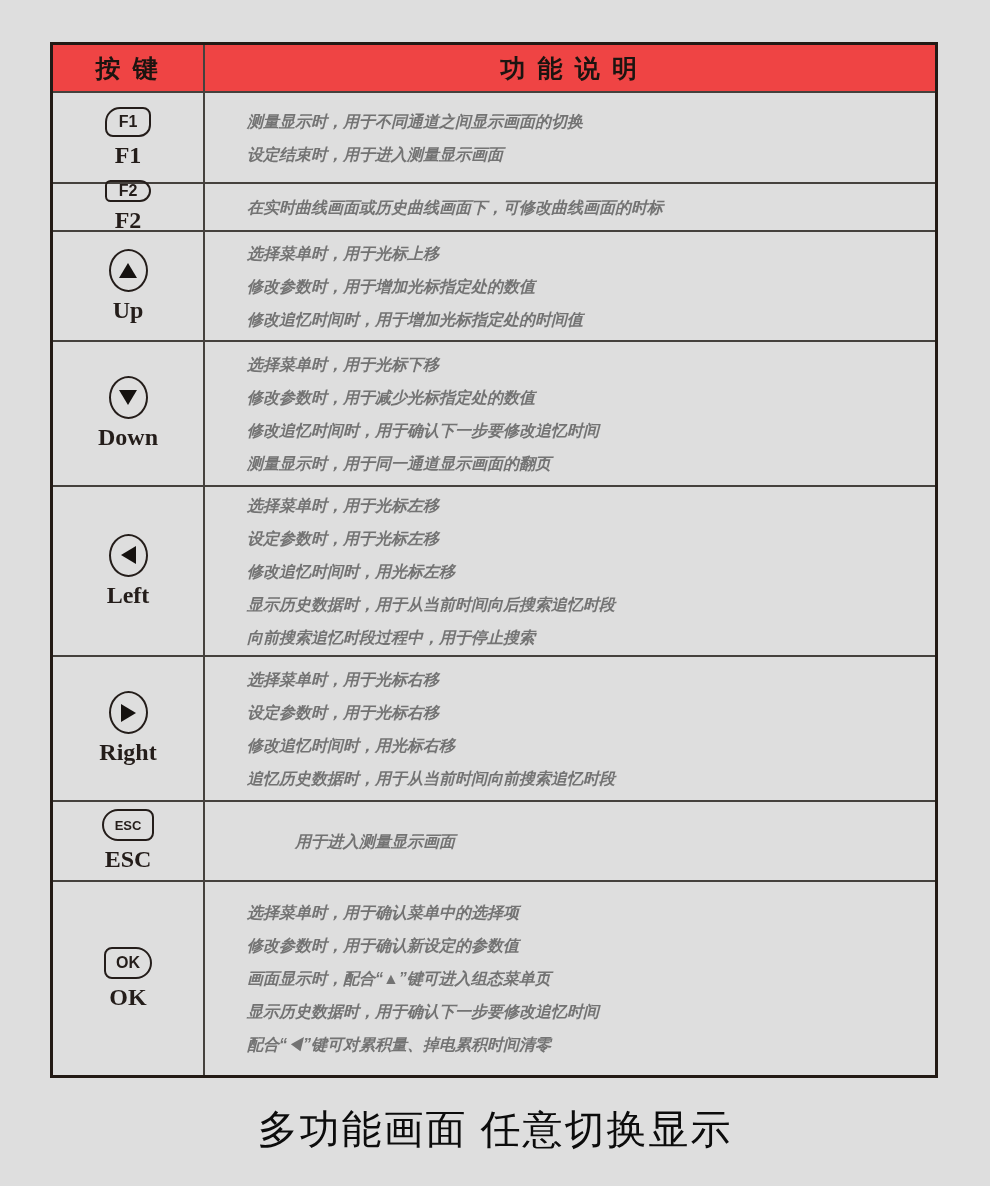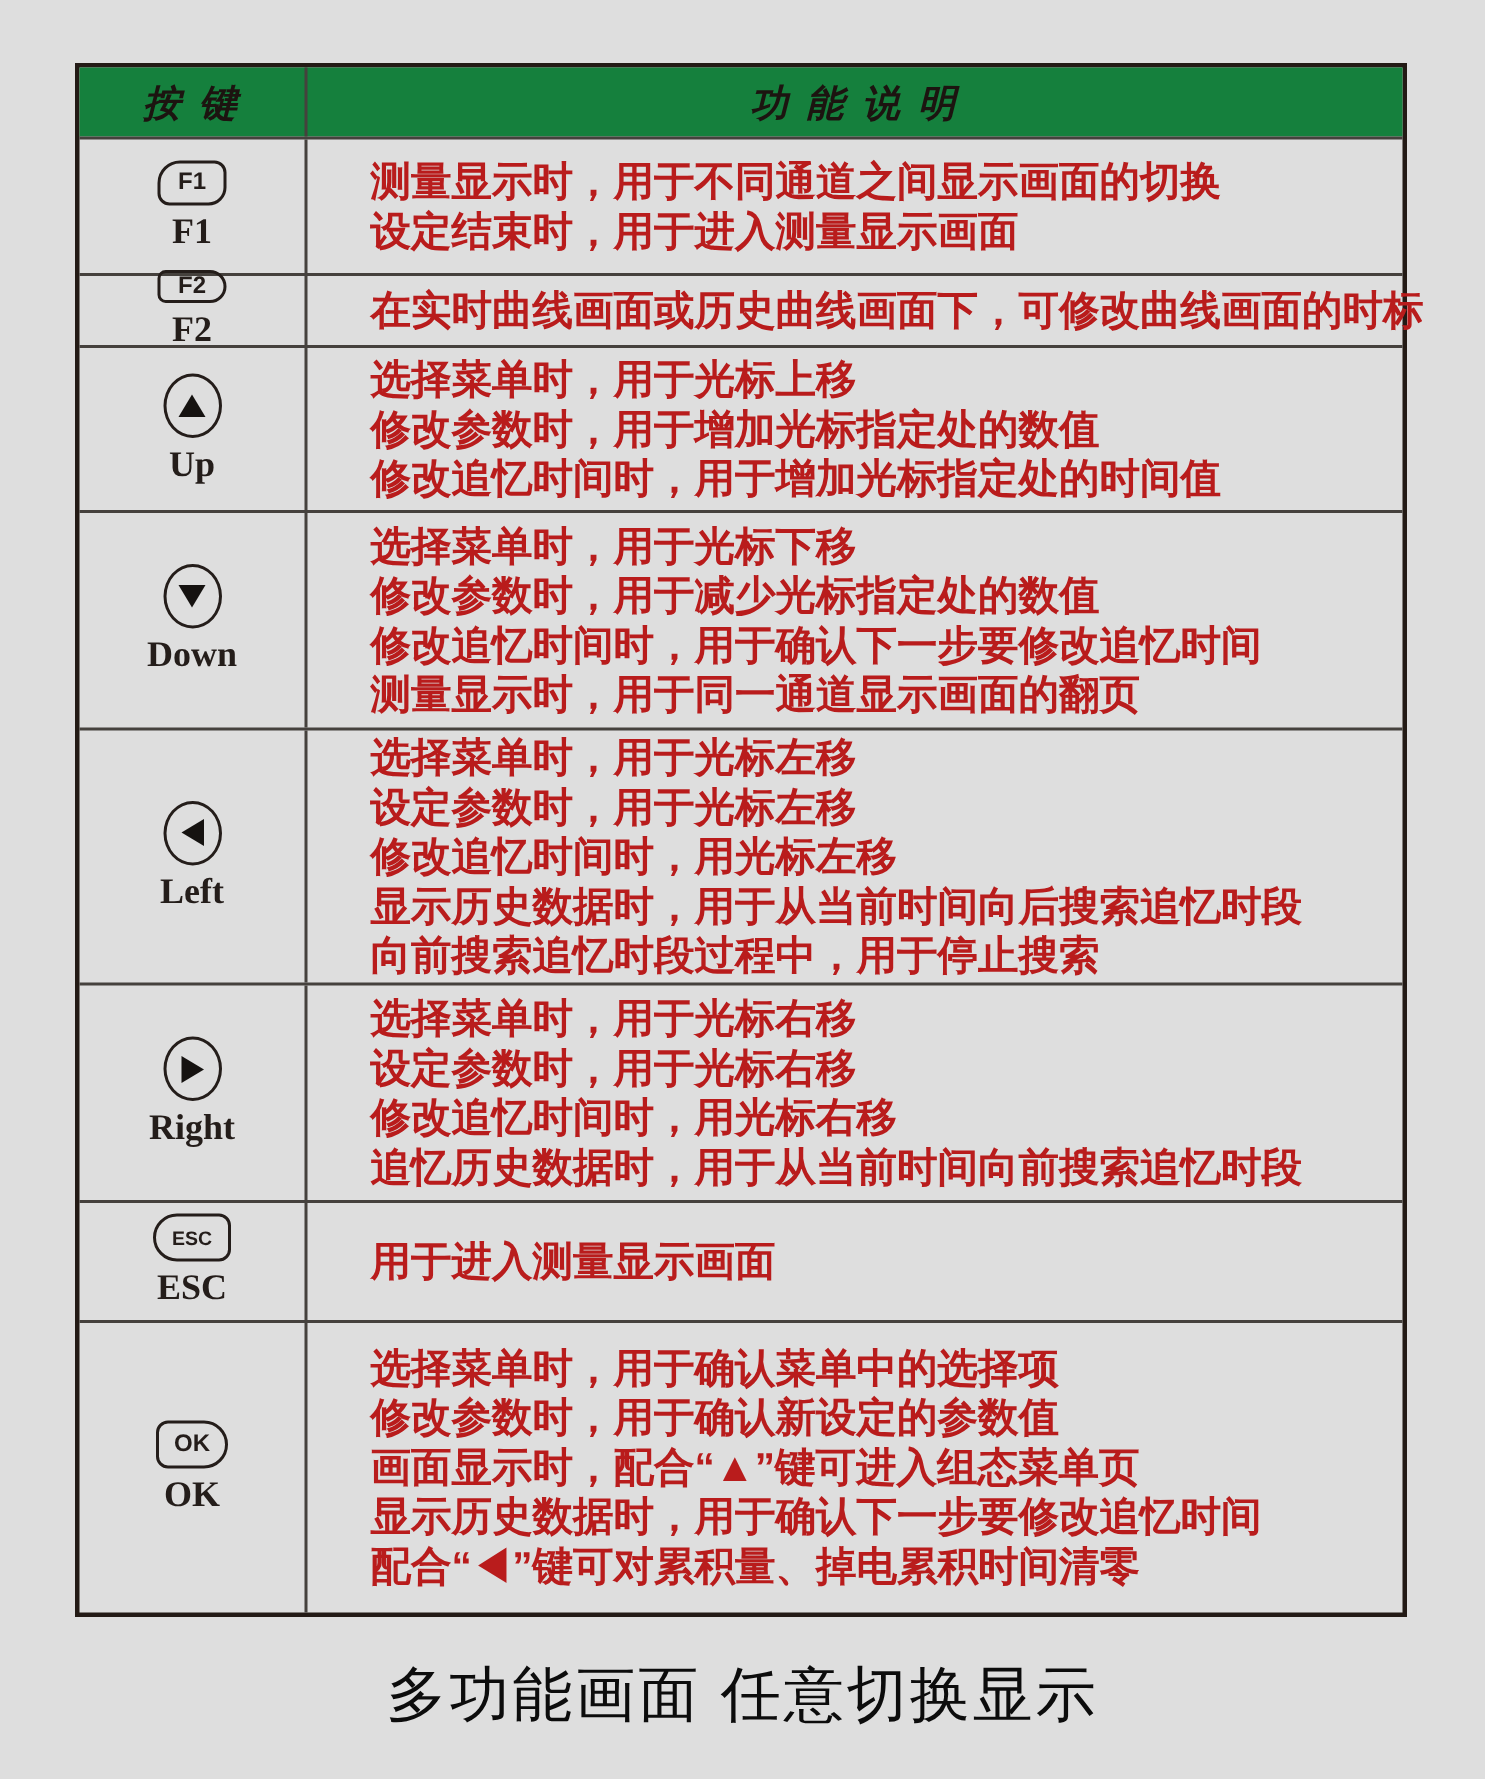--- a/index.html
+++ b/index.html
@@ -16,28 +16,28 @@
     border:3px solid #231a15;
     box-sizing:border-box;
     background:#dedede;
   }
   .trow{
     display:flex;
     border-top:2px solid #45413d;
     box-sizing:border-box;
   }
   .trow:first-child{border-top:none;}
-  .rh-header{height:46px;background:#15803d;font-style:italic;}
+  .rh-header{height:46px;background:#ef4444;}
   .rh-f1{height:91px;}
   .rh-f2{height:48px;}
   .rh-up{height:110px;}
   .rh-down{height:145px;}
   .rh-left{height:170px;}
   .rh-right{height:145px;}
-  .rh-esc{height:80px;}
+  .rh-esc{height:80px;gap:48px;}
   .rh-ok{height:195px;}
   .col-key{
     width:152px;flex:0 0 152px;
     border-right:2px solid #45413d;
     box-sizing:border-box;
     display:flex;flex-direction:column;
     align-items:center;justify-content:center;
     gap:5px;
   }
   .col-desc{
@@ -48,24 +48,25 @@
   }
   .hdr-cell{
     font-family:"Liberation Serif",serif;
     font-weight:bold;font-size:25px;
     letter-spacing:3px;
     color:#1c1410;
   }
   .col-key.hdr{justify-content:center;}
   .col-desc.hdr{align-items:center;padding:12px;}
   .line{
-    font-size:27px;line-height:33px;
+    font-size:16px;line-height:33px;
     font-weight:600;
-    color:#b91c1c;
+    color:#737373;
     white-space:nowrap;
+    font-style:italic;
   }
   .keycap{
     display:inline-flex;align-items:center;justify-content:center;
     border:2.5px solid #241d1a;
     box-sizing:border-box;
     background:transparent;
   }
   .cap-text{
     font-family:"Liberation Sans",sans-serif;
     font-weight:bold;font-size:16px;color:#241d1a;

